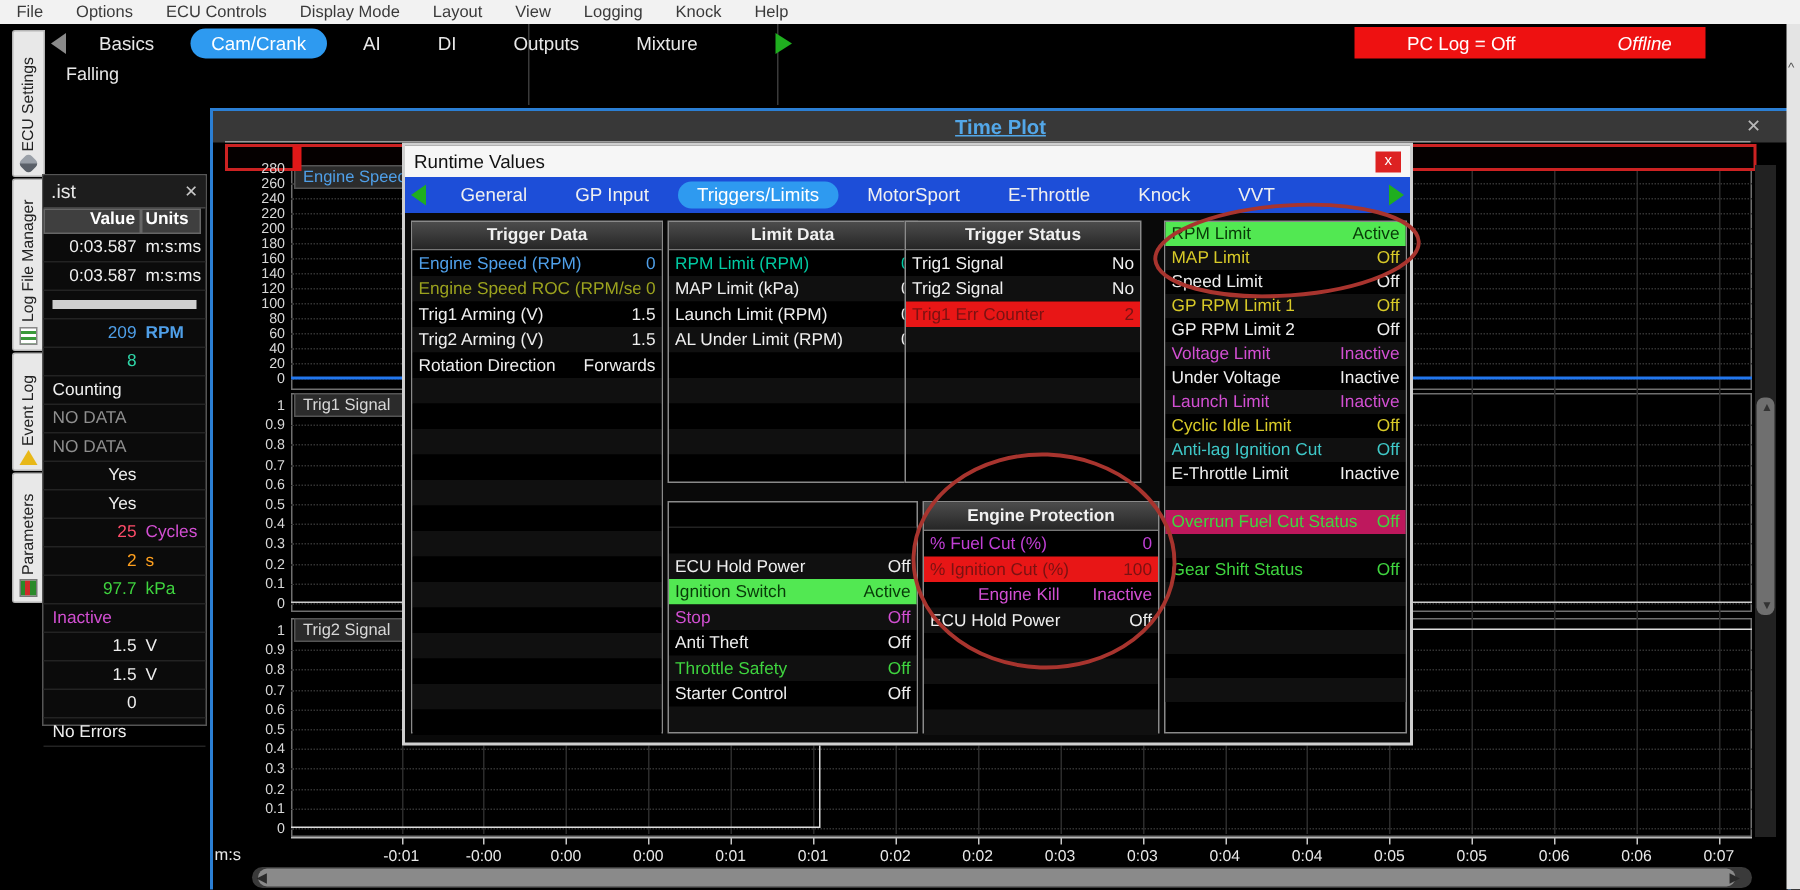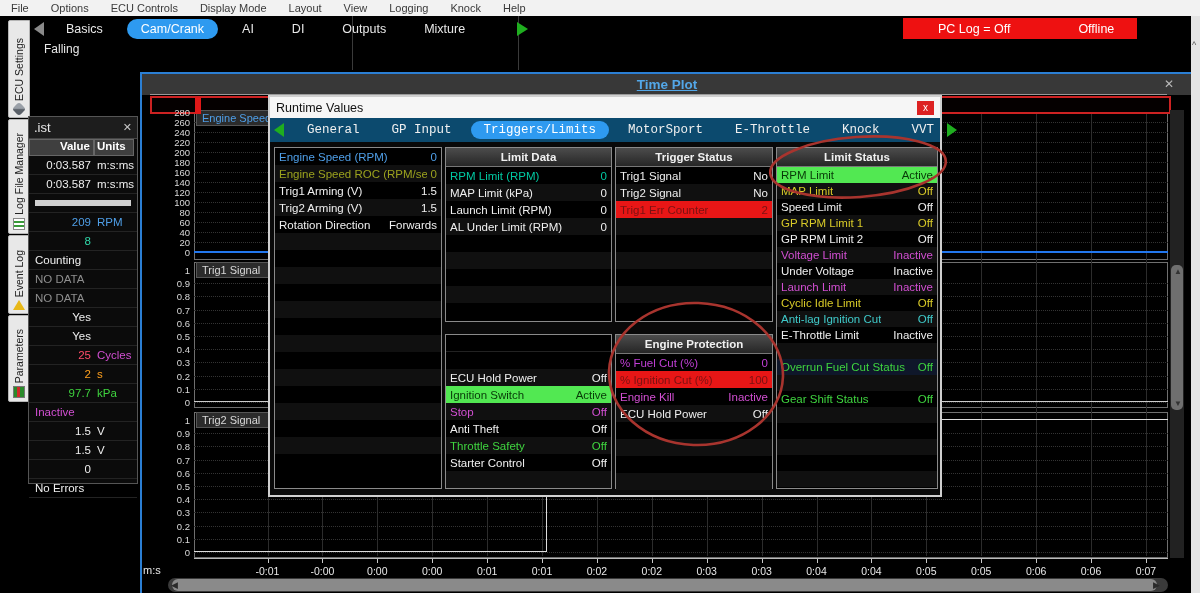--- a/index.html
+++ b/index.html
@@ -65,21 +65,21 @@
   #hscroll .thumb{position:absolute;left:4px;top:1px;width:985px;height:12px;background:#8a8a8a;border-radius:6px;}
   #hscroll .a{position:absolute;top:1px;color:#2a2a2a;font-size:9px;line-height:12px;}
   #vscroll{left:1170px;top:110px;width:14px;height:448px;background:#222;z-index:3;}
   #vscroll .thumb{position:absolute;left:1px;top:155px;width:12px;height:145px;background:#6f6f6f;border-radius:5px;}
   #vscroll .a{position:absolute;left:2px;color:#333;font-size:8px;width:10px;text-align:center;}
   
   #dialog{left:268px;top:95px;width:670px;height:398px;background:#090909;border:2px solid #cfcfcf;z-index:20;}
   #dlg-title{height:21px;background:#f6f6f6;display:flex;align-items:center;justify-content:space-between;padding:0 6px;}
   #dlg-title .t{color:#111;font-size:12.5px;}
   #dlg-close{background:#dd2222;color:#fff;width:17px;height:14px;font-size:10px;text-align:center;line-height:14px;}
-  #dlg-tabs{height:24px;background:#0c4a6e;display:flex;align-items:center;font-family:Liberation Mono, monospace;}
+  #dlg-tabs{height:24px;background:#1d4ed8;display:flex;align-items:center;}
   .dlg-arrow{width:0;height:0;border-top:7px solid transparent;border-bottom:7px solid transparent;}
   .dlg-arrow.left{border-right:10px solid #1fae1f;margin:0 10px 0 4px;}
   .dlg-arrow.right{border-left:10px solid #1fae1f;margin-left:auto;margin-right:4px;}
   .dlg-tab{color:#f0f0f0;font-size:12.5px;padding:2px 13px;white-space:nowrap;}
   .dlg-tab.selected{background:#2e9af0;border-radius:10px;color:#fff;}
   .rt-table{position:absolute;border:1px solid #8a8a8a;background:#000;}
   .rt-head{background:linear-gradient(#4c4c4c,#262626);color:#f0f0f0;font-size:11.5px;font-weight:600;
            text-align:center;height:18px;line-height:18px;border-bottom:1px solid #777;}
   .rt-row{display:flex;justify-content:space-between;align-items:center;font-size:11.5px;padding:0 4px;}
   .rt-row .l{white-space:nowrap;overflow:hidden;}
@@ -113,21 +113,21 @@
       <div class="app-tab">Mixture</div>
     </div>
   <div class="nav-arrow right"></div>
 </div>
 <div class="abs" style="left:44px;top:42px;color:#e8e8e8;font-size:12px;z-index:4;">Falling</div>
 <div class="abs vsep" style="left:352px;top:16px;height:54px;"></div>
 <div class="abs vsep" style="left:518px;top:16px;height:54px;"></div>
 
 <div id="pclog" class="abs">
   <span style="margin-left:35px;">PC Log = Off</span>
-  <span style="margin-left:68px;">Offline</span>
+  <span style="margin-left:68px;font-style:italic;">Offline</span>
 </div>
 
 <div id="appscroll" class="abs">
   <div class="up">^</div>
 </div>
 
 <div id="sidetabs-holder">
     <div class="side-tab abs" style="top: 20px; height: 96px;">
       <div class="vtext">ECU Settings</div>
       <div class="mini-icon" style="background: linear-gradient(135deg, rgb(154, 160, 168) 45%, rgb(90, 96, 104) 55%); border-radius: 3px; transform: rotate(45deg); width: 10px; height: 10px;"></div>
@@ -162,21 +162,21 @@
       </div>
       <div class="vrow">
         <div class="val" style="color: rgb(239, 239, 239);">0:03.587</div>
         <div class="unit" style="color: rgb(239, 239, 239);">m:s:ms</div>
       </div>
       <div class="vrow">
         <div class="bar"></div>
       </div>
       <div class="vrow">
         <div class="val" style="color: rgb(79, 159, 232);">209</div>
-        <div class="unit" style="color: rgb(79, 159, 232);">RPM</div>
+        <div class="unit" style="color: rgb(79, 159, 232); font-weight: bold;">RPM</div>
       </div>
       <div class="vrow">
         <div class="val" style="color: rgb(47, 214, 168);">8</div>
         <div class="unit" style="color: rgb(47, 214, 168);"></div>
       </div>
       <div class="vrow">
         <div class="wide" style="color: rgb(239, 239, 239);">Counting</div>
       </div>
       <div class="vrow">
         <div class="wide" style="color: rgb(143, 143, 143);">NO DATA</div>
@@ -439,20 +439,21 @@
         <div class="dlg-tab selected">Triggers/Limits</div>
         <div class="dlg-tab">MotorSport</div>
         <div class="dlg-tab">E-Throttle</div>
         <div class="dlg-tab">Knock</div>
         <div class="dlg-tab">VVT</div>
       </div>
     <div class="dlg-arrow right"></div>
   </div>
   <div id="dlg-tables">
       <div class="rt-table" style="left: 4px; top: 50px; width: 166px; height: 340px;">
+        <div class="rt-head">Trigger Data</div>
         <div class="rt-row" style="height: 17px; background: rgb(0, 0, 0);">
           <div class="l" style="color: rgb(79, 159, 232);">Engine Speed (RPM)</div>
           <div class="v" style="color: rgb(79, 159, 232);">0</div>
         </div>
         <div class="rt-row" style="height: 17px; background: rgb(16, 16, 16);">
           <div class="l" style="color: rgb(155, 162, 30);">Engine Speed ROC (RPM/sec</div>
           <div class="v" style="color: rgb(155, 162, 30);">0</div>
         </div>
         <div class="rt-row" style="height: 17px; background: rgb(0, 0, 0);">
           <div class="l" style="color: rgb(239, 239, 239);">Trig1 Arming (V)</div>
@@ -590,21 +591,21 @@
         </div>
         <div class="rt-row" style="height: 17px; background: rgb(0, 0, 0);">
           <div class="l" style="color: rgb(239, 239, 239);">Starter Control</div>
           <div class="v" style="color: rgb(239, 239, 239);">Off</div>
         </div>
         <div class="rt-row" style="height: 17px; background: rgb(16, 16, 16);">
           <div class="l" style="color: rgb(239, 239, 239);"></div>
           <div class="v" style="color: rgb(239, 239, 239);"></div>
         </div>
       </div>
-      <div class="rt-table" style="left: 345px; top: 50px; width: 156px; height: 173px;">
+      <div class="rt-table" style="left: 333px; top: 50px; width: 156px; height: 173px;">
         <div class="rt-head">Trigger Status</div>
         <div class="rt-row" style="height: 17px; background: rgb(0, 0, 0);">
           <div class="l" style="color: rgb(239, 239, 239);">Trig1 Signal</div>
           <div class="v" style="color: rgb(239, 239, 239);">No</div>
         </div>
         <div class="rt-row" style="height: 17px; background: rgb(16, 16, 16);">
           <div class="l" style="color: rgb(239, 239, 239);">Trig2 Signal</div>
           <div class="v" style="color: rgb(239, 239, 239);">No</div>
         </div>
         <div class="rt-row" style="height: 17px; background: rgb(232, 22, 22);">
@@ -639,21 +640,21 @@
       <div class="rt-table" style="left: 345px; top: 237px; width: 156px; height: 153px;">
         <div class="rt-head">Engine Protection</div>
         <div class="rt-row" style="height: 17px; background: rgb(0, 0, 0);">
           <div class="l" style="color: rgb(193, 63, 214);">% Fuel Cut (%)</div>
           <div class="v" style="color: rgb(193, 63, 214);">0</div>
         </div>
         <div class="rt-row" style="height: 17px; background: rgb(232, 22, 22);">
           <div class="l" style="color: rgb(122, 18, 18);">% Ignition Cut (%)</div>
           <div class="v" style="color: rgb(122, 18, 18);">100</div>
         </div>
-        <div class="rt-row" style="height: 17px; background: rgb(0, 0, 0);">
+        <div class="rt-row" style="height: 17px; background: rgb(0, 0, 0); margin-left: 32px;">
           <div class="l" style="color: rgb(210, 79, 210);">Engine Kill</div>
           <div class="v" style="color: rgb(210, 79, 210);">Inactive</div>
         </div>
         <div class="rt-row" style="height: 17px; background: rgb(16, 16, 16);">
           <div class="l" style="color: rgb(239, 239, 239);">ECU Hold Power</div>
           <div class="v" style="color: rgb(239, 239, 239);">Off</div>
         </div>
         <div class="rt-row" style="height: 17px; background: rgb(0, 0, 0);">
           <div class="l" style="color: rgb(239, 239, 239);"></div>
           <div class="v" style="color: rgb(239, 239, 239);"></div>
@@ -665,21 +666,20 @@
         <div class="rt-row" style="height: 17px; background: rgb(0, 0, 0);">
           <div class="l" style="color: rgb(239, 239, 239);"></div>
           <div class="v" style="color: rgb(239, 239, 239);"></div>
         </div>
         <div class="rt-row" style="height: 17px; background: rgb(16, 16, 16);">
           <div class="l" style="color: rgb(239, 239, 239);"></div>
           <div class="v" style="color: rgb(239, 239, 239);"></div>
         </div>
       </div>
       <div class="rt-table" style="left: 506px; top: 50px; width: 160px; height: 340px;">
-        <div class="rt-head">Limit Status</div>
         <div class="rt-row" style="height: 16px; background: rgb(82, 232, 82);">
           <div class="l" style="color: rgb(8, 58, 8);">RPM Limit</div>
           <div class="v" style="color: rgb(8, 58, 8);">Active</div>
         </div>
         <div class="rt-row" style="height: 16px; background: rgb(16, 16, 16);">
           <div class="l" style="color: rgb(216, 202, 40);">MAP Limit</div>
           <div class="v" style="color: rgb(216, 202, 40);">Off</div>
         </div>
         <div class="rt-row" style="height: 16px; background: rgb(0, 0, 0);">
           <div class="l" style="color: rgb(239, 239, 239);">Speed Limit</div>
@@ -714,21 +714,21 @@
           <div class="v" style="color: rgb(63, 201, 201);">Off</div>
         </div>
         <div class="rt-row" style="height: 16px; background: rgb(0, 0, 0);">
           <div class="l" style="color: rgb(239, 239, 239);">E-Throttle Limit</div>
           <div class="v" style="color: rgb(239, 239, 239);">Inactive</div>
         </div>
         <div class="rt-row" style="height: 16px; background: rgb(16, 16, 16);">
           <div class="l" style="color: rgb(239, 239, 239);"></div>
           <div class="v" style="color: rgb(239, 239, 239);"></div>
         </div>
-        <div class="rt-row" style="height: 16px; background: #0f172a;">
+        <div class="rt-row" style="height: 16px; background: #be185d;">
           <div class="l" style="color: rgb(63, 212, 63);">Overrun Fuel Cut Status</div>
           <div class="v" style="color: rgb(63, 212, 63);">Off</div>
         </div>
         <div class="rt-row" style="height: 16px; background: rgb(16, 16, 16);">
           <div class="l" style="color: rgb(239, 239, 239);"></div>
           <div class="v" style="color: rgb(239, 239, 239);"></div>
         </div>
         <div class="rt-row" style="height: 16px; background: rgb(0, 0, 0);">
           <div class="l" style="color: rgb(63, 212, 63);">Gear Shift Status</div>
           <div class="v" style="color: rgb(63, 212, 63);">Off</div>

